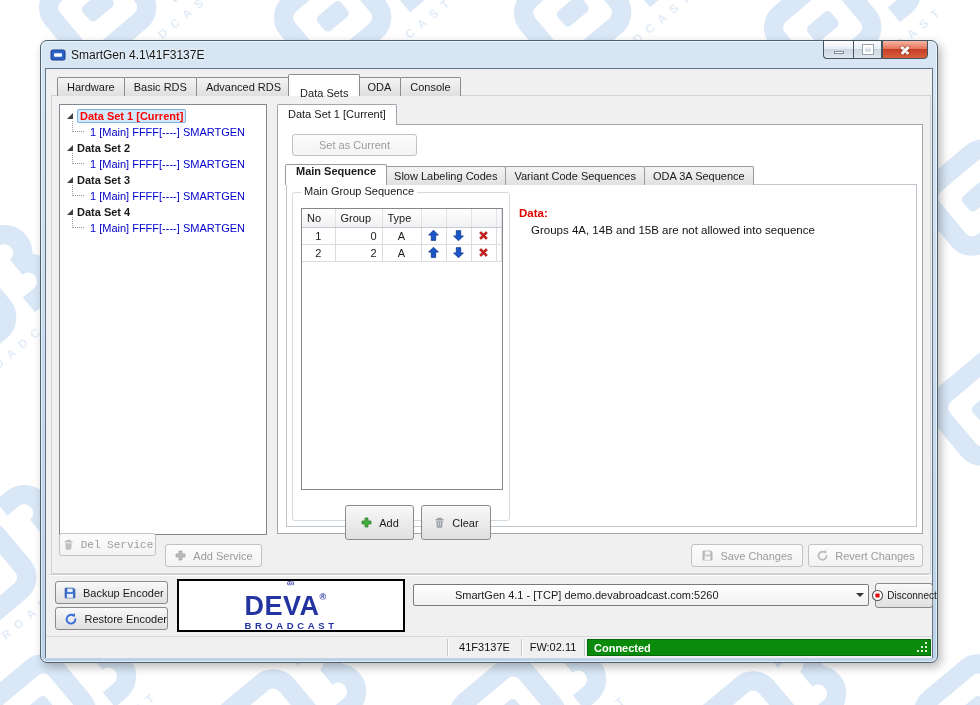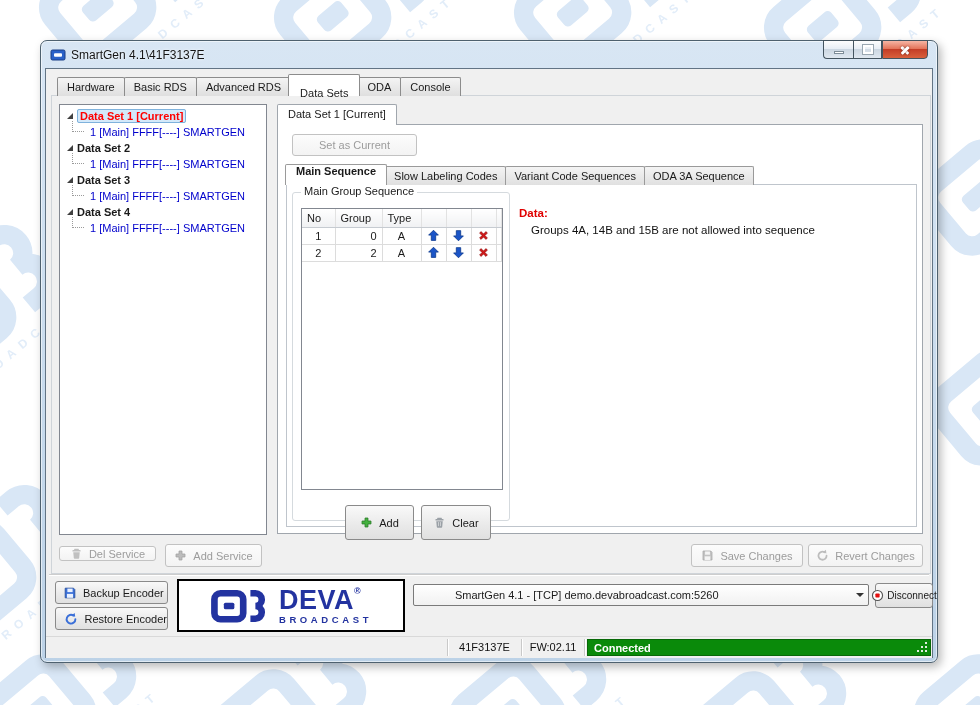--- a/index.html
+++ b/index.html
@@ -112,34 +112,34 @@
   td.ic svg{vertical-align:middle;}
 
   .gb-btn { position:absolute; top:312px; height:35px; }
   .add-btn { left:52px; width:69px; }
   .clear-btn { left:128px; width:70px; }
 
   .note-title { position:absolute; left:232px; top:22px; color:#e00000; font-weight:bold; font-size:11.5px; }
   .note-text  { position:absolute; left:244px; top:39px; font-size:11.5px; color:#111; }
 
   
-  .svc-del { position:absolute; left:13px;  top:477px; width:97px;  height:15px; }
+  .svc-del { position:absolute; left:13px;  top:464px; width:97px;  height:23px;font-family:Liberation Mono, monospace; }
   .svc-add { position:absolute; left:119px; top:475px; width:97px;  height:23px; }
   .chg-save   { position:absolute; left:645px; top:475px; width:112px; height:23px; }
   .chg-revert { position:absolute; left:762px; top:475px; width:115px; height:23px; }
 
   .divider { position:absolute; left:3px; right:3px; top:505px; height:2px;
              border-top:1px solid #cdcdcd; border-bottom:1px solid #ffffff; }
 
   
   .backup-btn  { position:absolute; left:9px; top:512px; width:113px; height:23px; justify-content:flex-start; padding-left:7px; }
   .restore-btn { position:absolute; left:9px; top:538px; width:113px; height:23px; justify-content:flex-end; padding-left:7px; }
 
   .logo-box { position:absolute; left:131px; top:510px; width:228px; height:53px;
-              background:#fff; border:2px solid #000; display:flex; align-items:center; justify-content:center; gap:7px; }
+              background:#fff; border:2px solid #000; display:flex; align-items:center; justify-content:center; gap:7px;flex-direction:column; }
   .logo-glyph { color:#2333a0; }
   .logo-text { line-height:1; }
   .logo-deva { font-size:27px; font-weight:bold; color:#2333a0; letter-spacing:0.5px; }
   .logo-deva .reg { font-size:9px; vertical-align:top; font-weight:bold; }
   .logo-broadcast { font-size:9.5px; font-weight:bold; color:#2333a0; letter-spacing:3.6px; margin-top:1px; }
 
   .combo { position:absolute; left:367px; top:515px; width:456px; height:22px;
            border:1px solid #7a7a7a; border-radius:2px;
            background:linear-gradient(#ffffff,#f1f1f1); display:flex; align-items:center; }
   .combo-text { flex:1; padding-left:5px; white-space:nowrap; overflow:hidden;margin-left:36px; }

